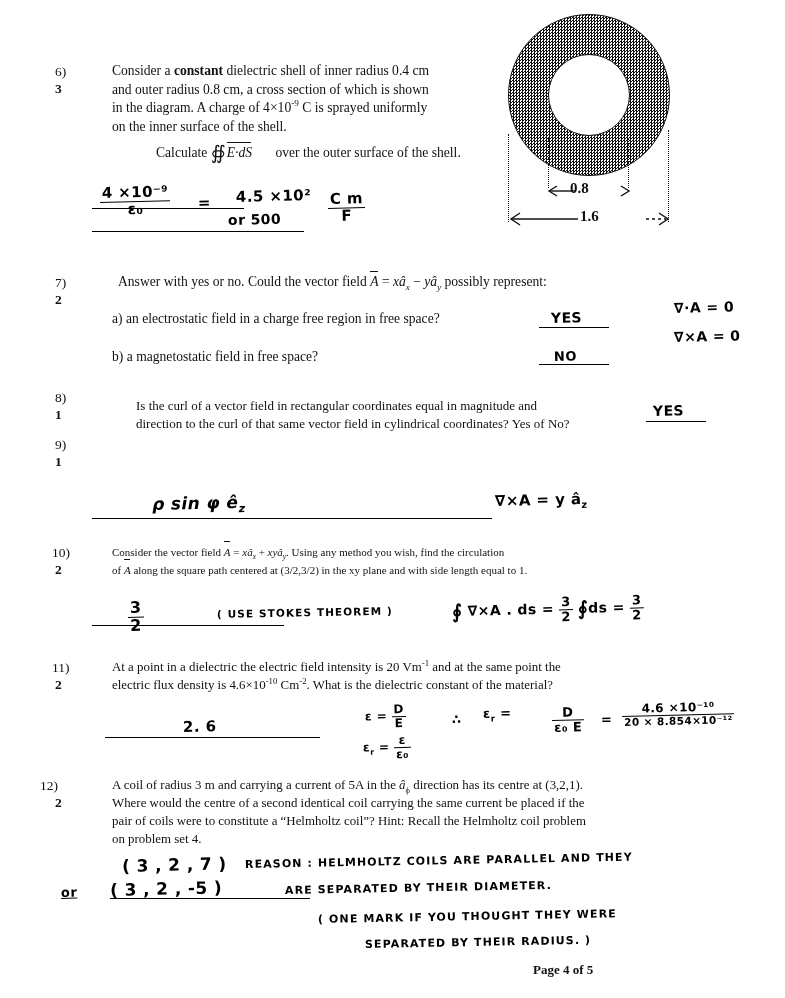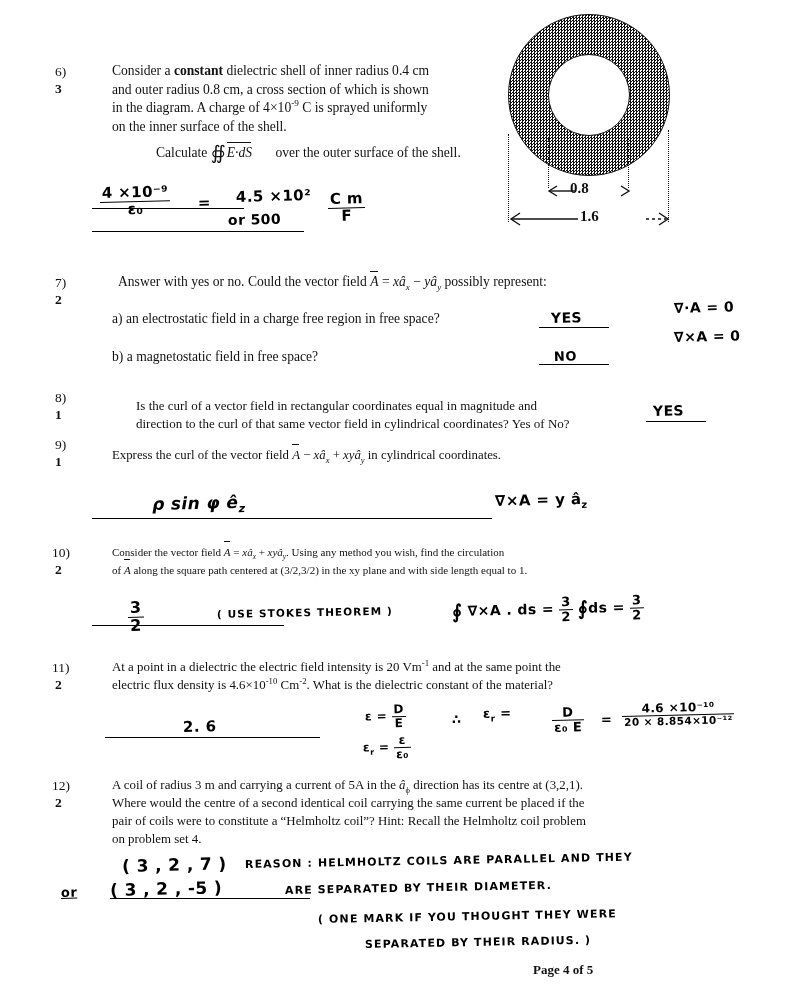--- a/index.html
+++ b/index.html
@@ -227,23 +227,20 @@
     <span>Is the curl of a vector field in rectangular coordinates equal in magnitude and</span><br>
     <span>direction to the curl of that same vector field in cylindrical coordinates? Yes of No?</span>
   </div>
 
   <div class="rule" style="left:646px; top:421px; width:60px;"></div>
   <div class="hw" style="left:653px; top:403px; font-size:14px;">YES</div>
 
   <div class="qnum" style="left:55px; top:436px;">9)</div>
   <div class="qmark" style="left:55px; top:453px;">1</div>
 
-  <div class="qbody" style="left:112px; top:446px; width:560px; font-size:12.8px;">
-    <span>Express the curl of the vector field  </span><span class="it vecbar">A</span><span> − </span><span class="it">xâ</span><sub class="it">x</sub><span> + </span><span class="it">xyâ</span><sub class="it">y</sub><span> in cylindrical coordinates.</span>
-  </div>
 
   <div class="rule" style="left:92px; top:518px; width:400px;"></div>
   <div class="hw" style="left:152px; top:494px; font-size:17px; font-style:italic;">
     <span>ρ sin φ  ê</span><sub>z</sub>
   </div>
   <div class="hw" style="left:495px; top:492px; font-size:15px;">
     <span>∇×A = y â</span><sub>z</sub>
   </div>
 
   <div class="qnum" style="left:52px; top:544px;">10)</div>
@@ -320,21 +317,21 @@
     </span>
   </div>
   <div class="hw" style="left:601px; top:712px; font-size:13px;">=</div>
   <div class="hw" style="left:622px; top:703px; font-size:12px;">
     <span class="frac">
       <span class="num">4.6 ×10⁻¹⁰</span>
       <span class="den" style="font-size:10.5px;">20 × 8.854×10⁻¹²</span>
     </span>
   </div>
 
-  <div class="qnum" style="left:52px; top:777px;">12)</div>
+  <div class="qnum" style="left:40px; top:777px;">12)</div>
   <div class="qmark" style="left:55px; top:794px;">2</div>
 
   <div class="qbody" style="left:112px; top:776px; width:610px; font-size:12.9px; line-height:18px;">
     <span>A coil of radius 3 m and carrying a current of 5A in the </span><span class="it">â</span><sub>ϕ</sub><span> direction has its centre at (3,2,1).</span><br>
     <span>Where would the centre of a second identical coil carrying the same current be placed if the</span><br>
     <span>pair of coils were to constitute a “Helmholtz coil”? Hint: Recall the Helmholtz coil problem</span><br>
     <span>on problem set 4.</span>
   </div>
 
   <div class="rule" style="left:110px; top:898px; width:200px;"></div>

